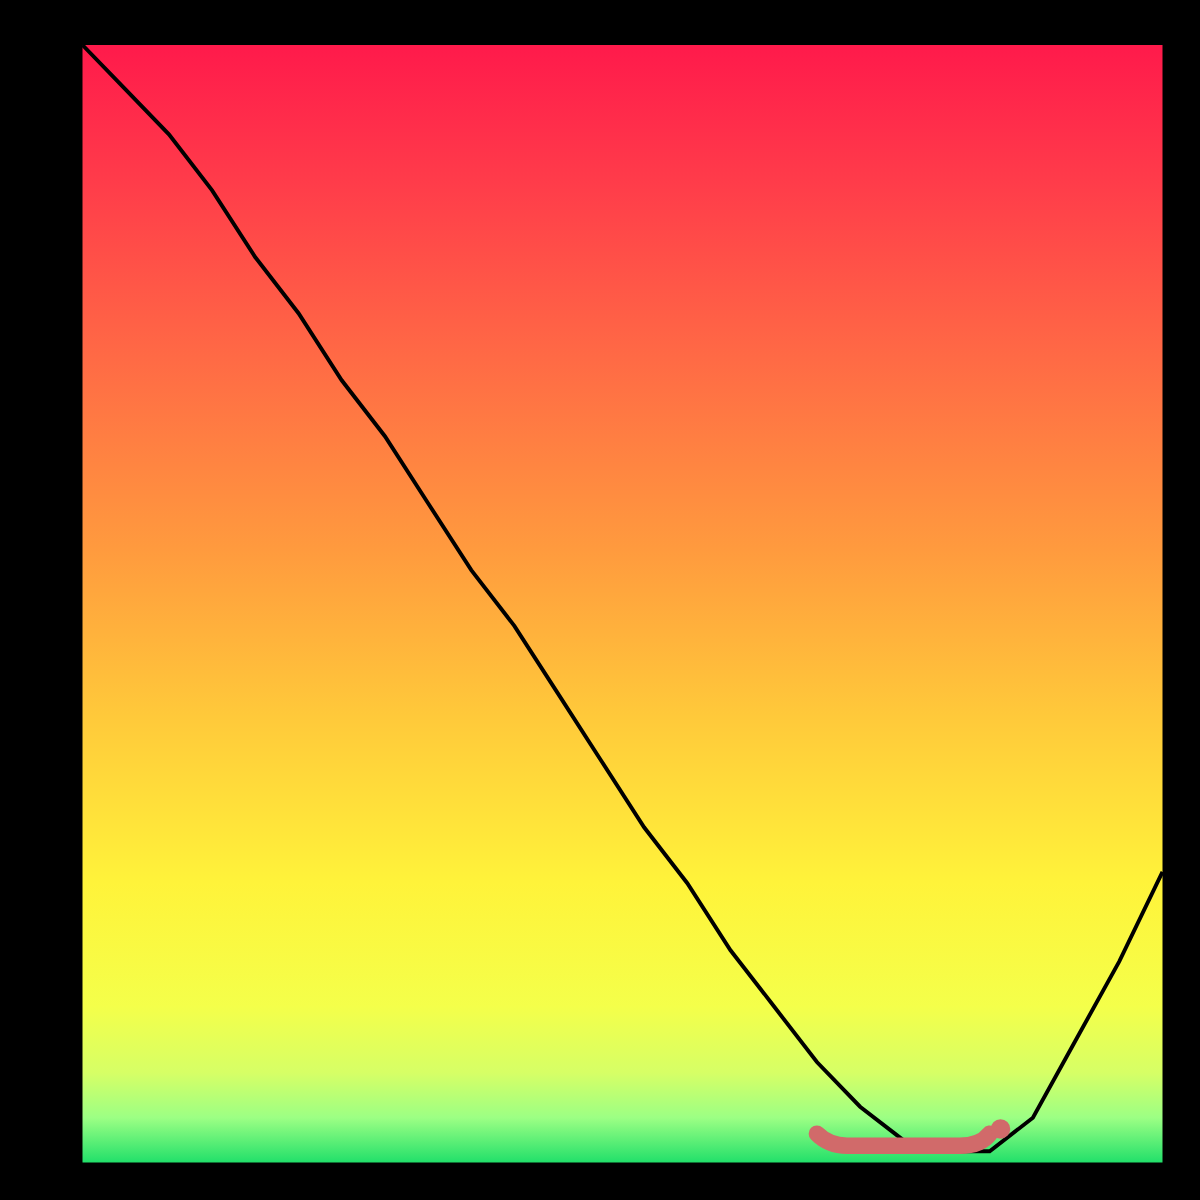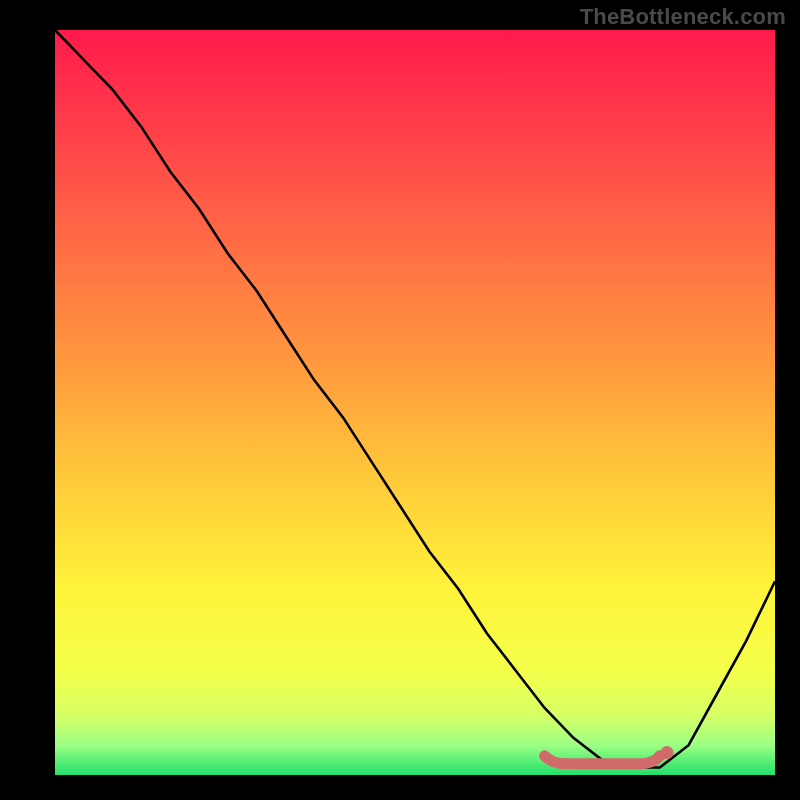--- a/index.html
+++ b/index.html
@@ -31,21 +31,20 @@
     position: absolute;
     top: 0;
     left: 0;
     z-index: 1;
   }
 </style>
 </head>
 <body>
 
 <div class="frame">
-  <div class="watermark">TheBottleneck.com</div>
 
   <svg id="chart-svg" width="800" height="800" viewBox="0 0 800 800">
     <defs>
       <linearGradient id="bg-grad" x1="0" y1="0" x2="0" y2="1">
           <stop offset="0%" stop-color="#ff1a4b"></stop>
           <stop offset="12%" stop-color="#ff3b4a"></stop>
           <stop offset="28.000000000000004%" stop-color="#ff6a45"></stop>
           <stop offset="45%" stop-color="#ff9a3e"></stop>
           <stop offset="60%" stop-color="#ffc93a"></stop>
           <stop offset="75%" stop-color="#fff33a"></stop>

